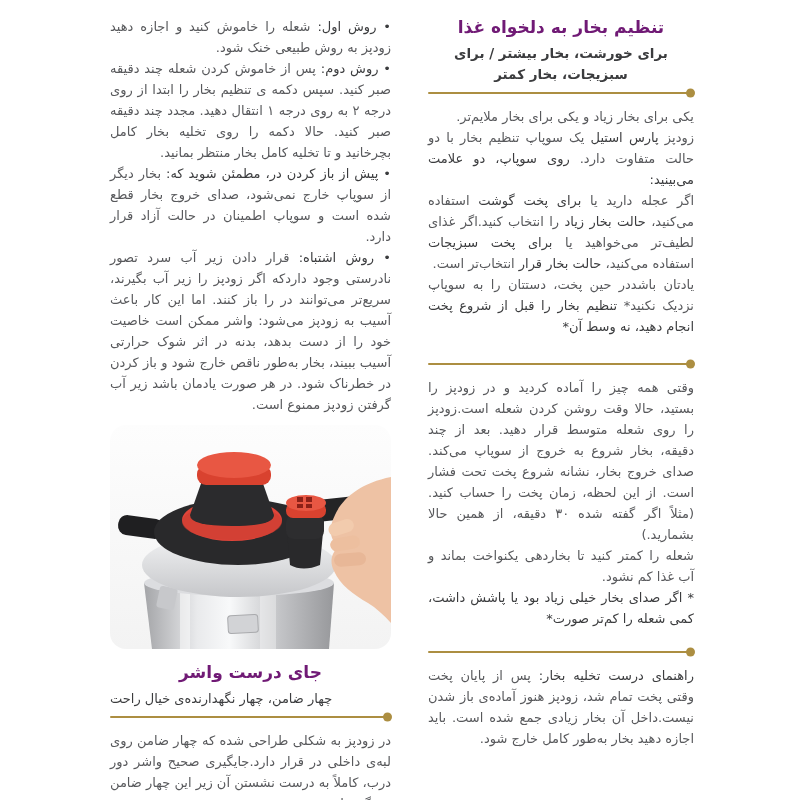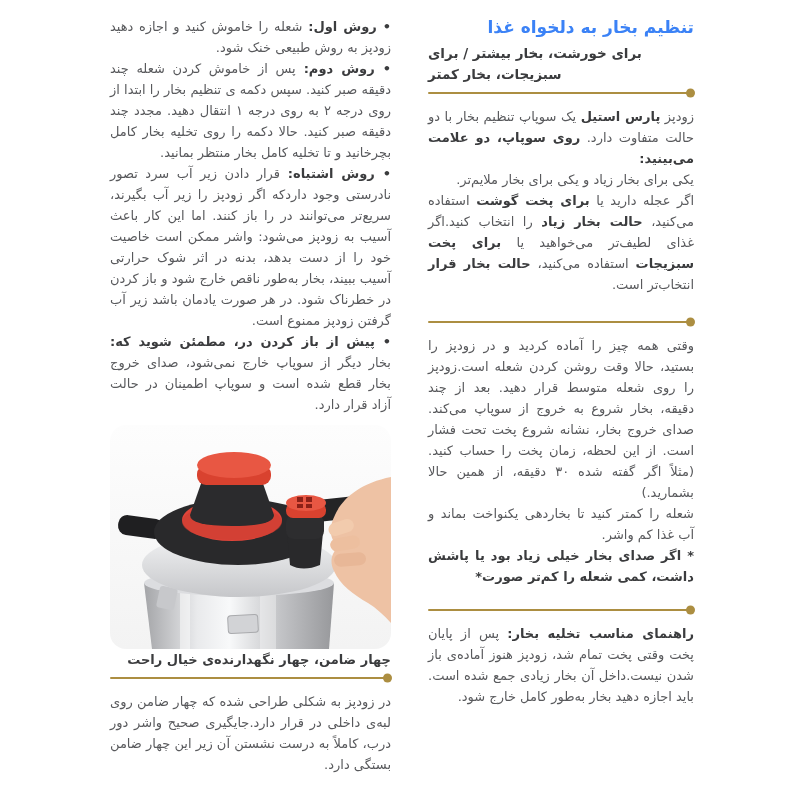--- a/index.html
+++ b/index.html
@@ -15,96 +15,97 @@
     padding:16px 106px 0 110px;
   }
   .col-main{width:266px;flex:none;}
   .col-side{width:281px;flex:none;}
 
   p{margin:0;}
   .body-text p{
     font-size:13px;line-height:21px;color:#58595c;
     text-align:justify;text-align-last:right;
   }
-  .body-text strong{color:#3b3c3e;font-weight:bold;}
+  .body-text strong{color:#3b3c3e;font-weight:normal;}
 
   .gold-title{
     margin:0 0 5px 0;
-    color:#3b82f6;font-size:17px;line-height:22px;font-weight:bold;
-    text-align:right;
+    color:#701a75;font-size:17px;line-height:22px;font-weight:bold;
+    text-align:center;
   }
   .subtitle{
     font-size:13.5px;line-height:21px;font-weight:bold;color:#3b3c3e;
-    text-align:left;margin-bottom:2px;
+    text-align:center;margin-bottom:2px;
   }
   .rule{
     height:2px;background:#ac8e41;position:relative;
     margin:7px 0 12px 0;border-radius:1px;
   }
   .rule::before{
     content:"";position:absolute;right:-1px;top:50%;
     width:9px;height:9px;border-radius:50%;background:#ac8e41;
     transform:translateY(-50%);
   }
   .sec{display:block;}
   .sec2{margin-top:26px;}
   .sec3{margin-top:22px;}
 
   figure{margin:10px 0 0 0;}
   .photo-frame{display:block;width:281px;height:224px;}
   .fig-caption-title{margin-top:12px;}
   .fig-sub{
-    font-size:13px;line-height:21px;font-weight:bold;color:#3b3c3e;
-    text-align:right;
+    font-size:13px;line-height:21px;font-weight:normal;color:#3b3c3e;
+    text-align:left;
   }
   .caption-body{margin-top:0;}
 </style>
 </head>
 <body>
 
 <div class="page">
 
   <div class="col-main">
 
     <section class="sec sec1">
       <h2 class="gold-title">تنظیم بخار به دلخواه غذا</h2>
       <div class="subtitle">برای خورشت، بخار بیشتر /  برای سبزیجات، بخار کمتر</div>
       <div class="rule"></div>
       <div class="body-text">
+          <p><span>یکی برای بخار زیاد و یکی برای بخار ملایم‌تر.</span></p>
           <p><span>زودپز </span><strong>پارس استیل</strong><span> یک سوپاپ تنظیم بخار با دو حالت متفاوت دارد. </span><strong>روی سوپاپ، دو علامت می‌بینید:</strong></p>
-          <p><span>یکی برای بخار زیاد و یکی برای بخار ملایم‌تر.</span></p>
           <p><span>اگر عجله دارید یا </span><strong>برای پخت گوشت</strong><span> استفاده می‌کنید، </span><strong>حالت بخار زیاد</strong><span> را انتخاب کنید.اگر غذای لطیف‌تر می‌خواهید یا </span><strong>برای پخت سبزیجات</strong><span> استفاده می‌کنید، </span><strong>حالت بخار قرار</strong><span> انتخاب‌تر است.</span></p>
+          <p><span>یادتان باشددر حین پخت، دستتان را به سوپاپ نزدیک نکنید* </span><strong>تنظیم بخار را قبل از شروع پخت انجام دهید، نه وسط آن*</strong></p>
         </div>
     </section>
 
     <section class="sec sec2">
       <div class="rule"></div>
       <div class="body-text">
           <p><span>وقتی همه چیز را آماده کردید و در زودپز را بستید، حالا وقت روشن کردن شعله است.زودپز را روی شعله متوسط قرار دهید. بعد از چند دقیقه، بخار شروع به خروج از سوپاپ می‌کند. صدای خروج بخار، نشانه شروع پخت تحت فشار است. از این لحظه، زمان پخت را حساب کنید. (مثلاً اگر گفته شده ۳۰ دقیقه، از همین حالا بشمارید.)</span></p>
-          <p><span>شعله را کمتر کنید تا بخاردهی یکنواخت بماند و آب غذا کم واشر.</span></p>
+          <p><span>شعله را کمتر کنید تا بخاردهی یکنواخت بماند و آب غذا کم نشود.</span></p>
           <p><strong>* اگر صدای بخار خیلی زیاد بود یا پاشش داشت، کمی شعله را کم‌تر صورت*</strong></p>
         </div>
     </section>
 
     <section class="sec sec3">
       <div class="rule"></div>
       <div class="body-text">
-          <p><strong>راهنمای مناسب تخلیه بخار:</strong><span> پس از پایان پخت وقتی پخت تمام شد، زودپز هنوز آماده‌ی باز شدن نیست.داخل آن بخار زیادی جمع شده است. باید اجازه دهید بخار به‌طور کامل خارج شود. </span></p>
+          <p><strong>راهنمای درست تخلیه بخار:</strong><span> پس از پایان پخت وقتی پخت تمام شد، زودپز هنوز آماده‌ی باز شدن نیست.داخل آن بخار زیادی جمع شده است. باید اجازه دهید بخار به‌طور کامل خارج شود. </span></p>
         </div>
     </section>
 
   </div>
 
   <div class="col-side">
 
     <div class="body-text">
         <p><strong>• روش اول: </strong><span>شعله را خاموش کنید و اجازه دهید زودپز به روش طبیعی خنک شود.</span></p>
         <p><strong>• روش دوم: </strong><span>پس از خاموش کردن شعله چند دقیقه صبر کنید. سپس دکمه ی تنظیم بخار را ابتدا از روی درجه ۲ به روی درجه ۱ انتقال دهید. مجدد چند دقیقه صبر کنید. حالا دکمه را روی تخلیه بخار کامل بچرخانید و تا تخلیه کامل بخار منتظر بمانید.</span></p>
+        <p><strong>• پیش از باز کردن در، مطمئن شوید که: </strong><span>بخار دیگر از سوپاپ خارج نمی‌شود، صدای خروج بخار قطع شده است و سوپاپ اطمینان در حالت آزاد قرار دارد.</span></p>
         <p><strong>• روش اشتباه: </strong><span>قرار دادن زیر آب سرد تصور نادرستی وجود داردکه اگر زودپز را زیر آب بگیرند، سریع‌تر می‌توانند در را باز کنند. اما این کار باعث آسیب به زودپز می‌شود: واشر ممکن است خاصیت خود را از دست بدهد، بدنه در اثر شوک حرارتی آسیب ببیند، بخار به‌طور ناقص خارج شود و باز کردن در خطرناک شود. در هر صورت یادمان باشد زیر آب گرفتن زودپز ممنوع است.</span></p>
-        <p><strong>• پیش از باز کردن در، مطمئن شوید که: </strong><span>بخار دیگر از سوپاپ خارج نمی‌شود، صدای خروج بخار قطع شده است و سوپاپ اطمینان در حالت آزاد قرار دارد.</span></p>
       </div>
 
     <figure>
       <svg class="photo-frame" viewBox="0 0 281 224" xmlns="http://www.w3.org/2000/svg" role="img">
         <defs>
           <linearGradient id="bgGrad" x1="0" y1="0" x2="0" y2="1">
             <stop offset="0" stop-color="#fdfdfd"></stop>
               <stop offset="1" stop-color="#f3f3f3"></stop>
           </linearGradient>
           <linearGradient id="steelBody" x1="0" y1="0" x2="1" y2="0">
@@ -161,20 +162,21 @@
 
         <g>
           <path d="M281,52 C250,58 232,74 225,90 C218,104 220,114 228,122 C222,128 219,136 224,146 C230,160 244,170 258,178 C266,183 274,190 281,198 Z" fill="#eec2a4"></path>
           <rect x="218" y="96" width="26" height="13" rx="6.5" fill="#f2cbad" transform="rotate(-18 231 102)"></rect>
           <rect x="220" y="112" width="30" height="13" rx="6.5" fill="#edbf9f" transform="rotate(-10 235 118)"></rect>
           <rect x="224" y="128" width="32" height="13" rx="6.5" fill="#e8b797" transform="rotate(-4 240 134)"></rect>
         </g>
       </svg>
 
       <figcaption>
+        <h2 class="gold-title fig-caption-title">جای درست واشر</h2>
         <div class="fig-sub">چهار ضامن، چهار نگهدارنده‌ی خیال راحت</div>
         <div class="rule"></div>
         <div class="body-text caption-body">
             <p><span>در زودپز به شکلی طراحی شده که چهار ضامن روی لبه‌ی داخلی در قرار دارد.جایگیری صحیح واشر دور درب، کاملاً به درست نشستن آن زیر این چهار ضامن بستگی دارد.</span></p>
           </div>
       </figcaption>
     </figure>
 
   </div>
 </div>

